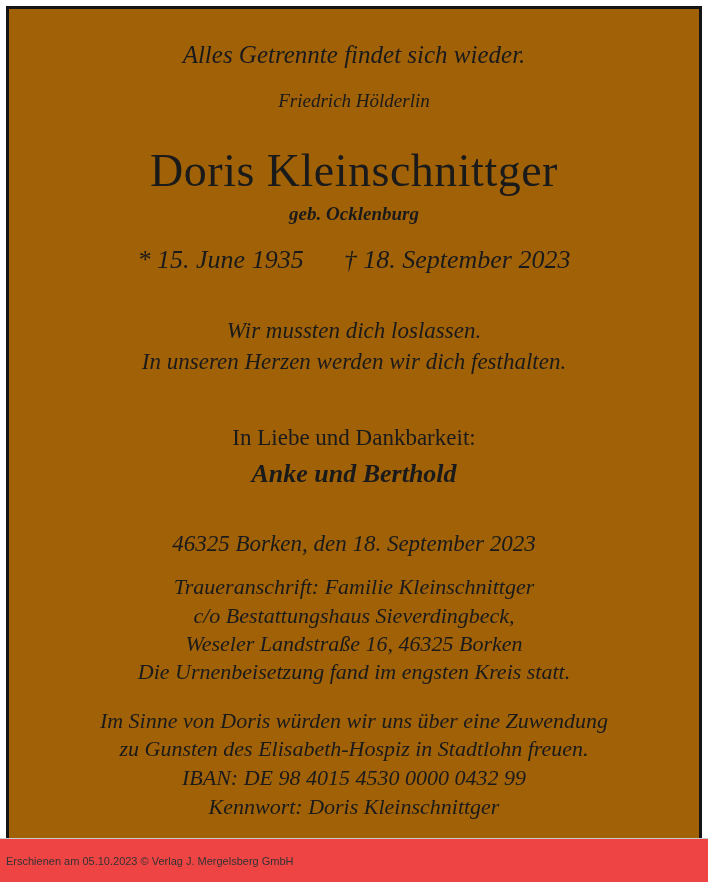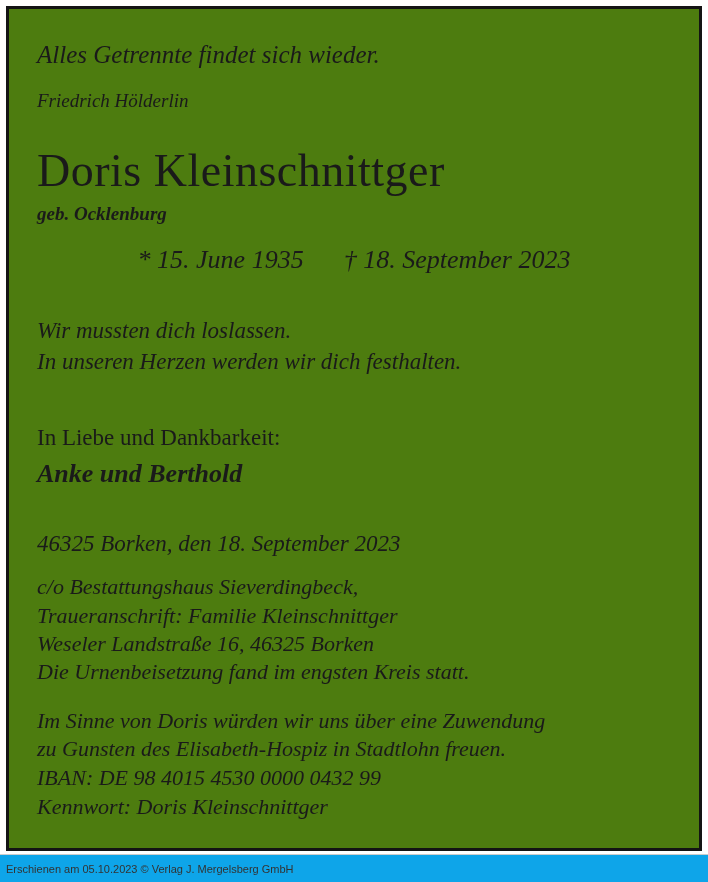--- a/index.html
+++ b/index.html
@@ -20,25 +20,25 @@
     height: 882px;
     background: #ffffff;
     box-sizing: border-box;
   }
   .notice-card {
     position: absolute;
     left: 6px;
     top: 6px;
     width: 696px;
     height: 845px;
-    background: #4d7c0f;
+    background: #a16207;
     border: 3px solid #141414;
     box-sizing: border-box;
     padding: 22px 28px 10px 28px;
-    text-align: left;
+    text-align: center;
   }
   .quote {
     font-style: italic;
     font-size: 25px;
     line-height: 1.25;
     margin-top: 8px;
   }
   .quote-author {
     font-style: italic;
     font-size: 19px;
@@ -102,22 +102,22 @@
     font-style: italic;
     font-size: 22px;
     line-height: 1.3;
     margin-top: 22px;
   }
   .footer-bar {
     position: absolute;
     left: 0;
     bottom: 0;
     width: 708px;
-    height: 28px;
-    background: #0ea5e9;
+    height: 44px;
+    background: #ef4444;
     border-top: 1px solid #cccccc;
     box-sizing: border-box;
     display: flex;
     align-items: center;
     padding-left: 6px;
   }
   .footer-text {
     font-family: "Liberation Sans", sans-serif;
     font-size: 11px;
     color: #333333;
@@ -148,22 +148,22 @@
       <div>In unseren Herzen werden wir dich festhalten.</div>
     </div>
 
     <div class="gratitude-line">In Liebe und Dankbarkeit:</div>
 
     <div class="mourners">Anke und Berthold</div>
 
     <div class="place-date">46325 Borken, den 18. September 2023</div>
 
     <div class="address-block">
+      <div>Traueranschrift: Familie Kleinschnittger</div>
       <div>c/o Bestattungshaus Sieverdingbeck,</div>
-      <div>Traueranschrift: Familie Kleinschnittger</div>
       <div>Weseler Landstraße 16, 46325 Borken</div>
     </div>
 
     <div class="burial-note">Die Urnenbeisetzung fand im engsten Kreis statt.</div>
 
     <div class="donation-block">
       <div>Im Sinne von Doris würden wir uns über eine Zuwendung</div>
       <div>zu Gunsten des Elisabeth-Hospiz in Stadtlohn freuen.</div>
       <div>IBAN: DE 98 4015 4530 0000 0432 99</div>
       <div>Kennwort: Doris Kleinschnittger</div>

